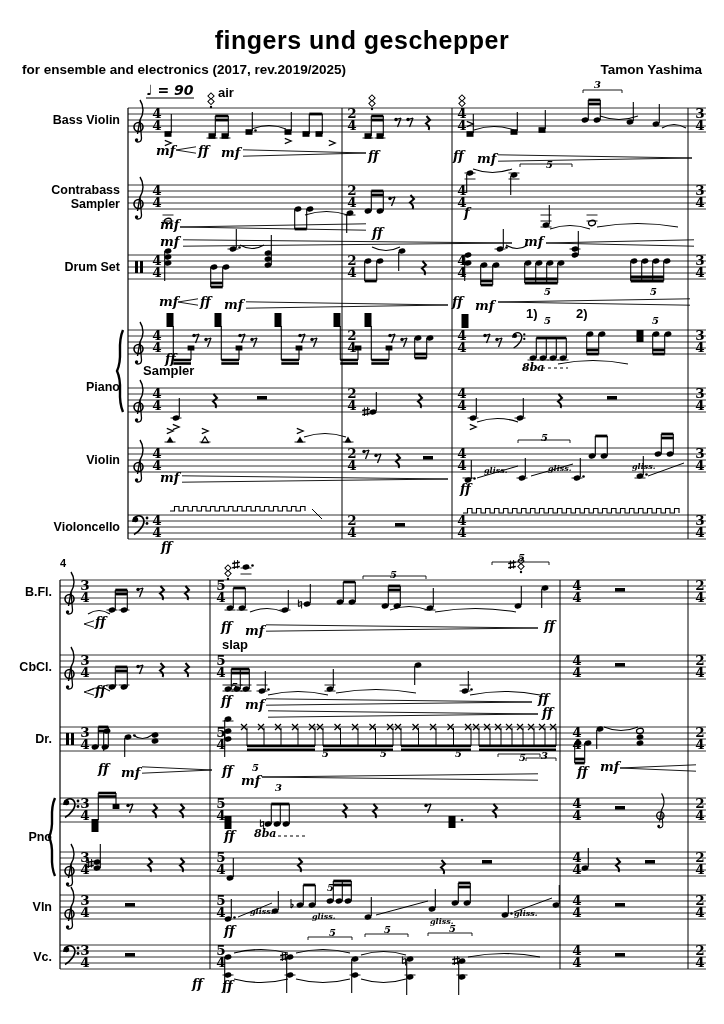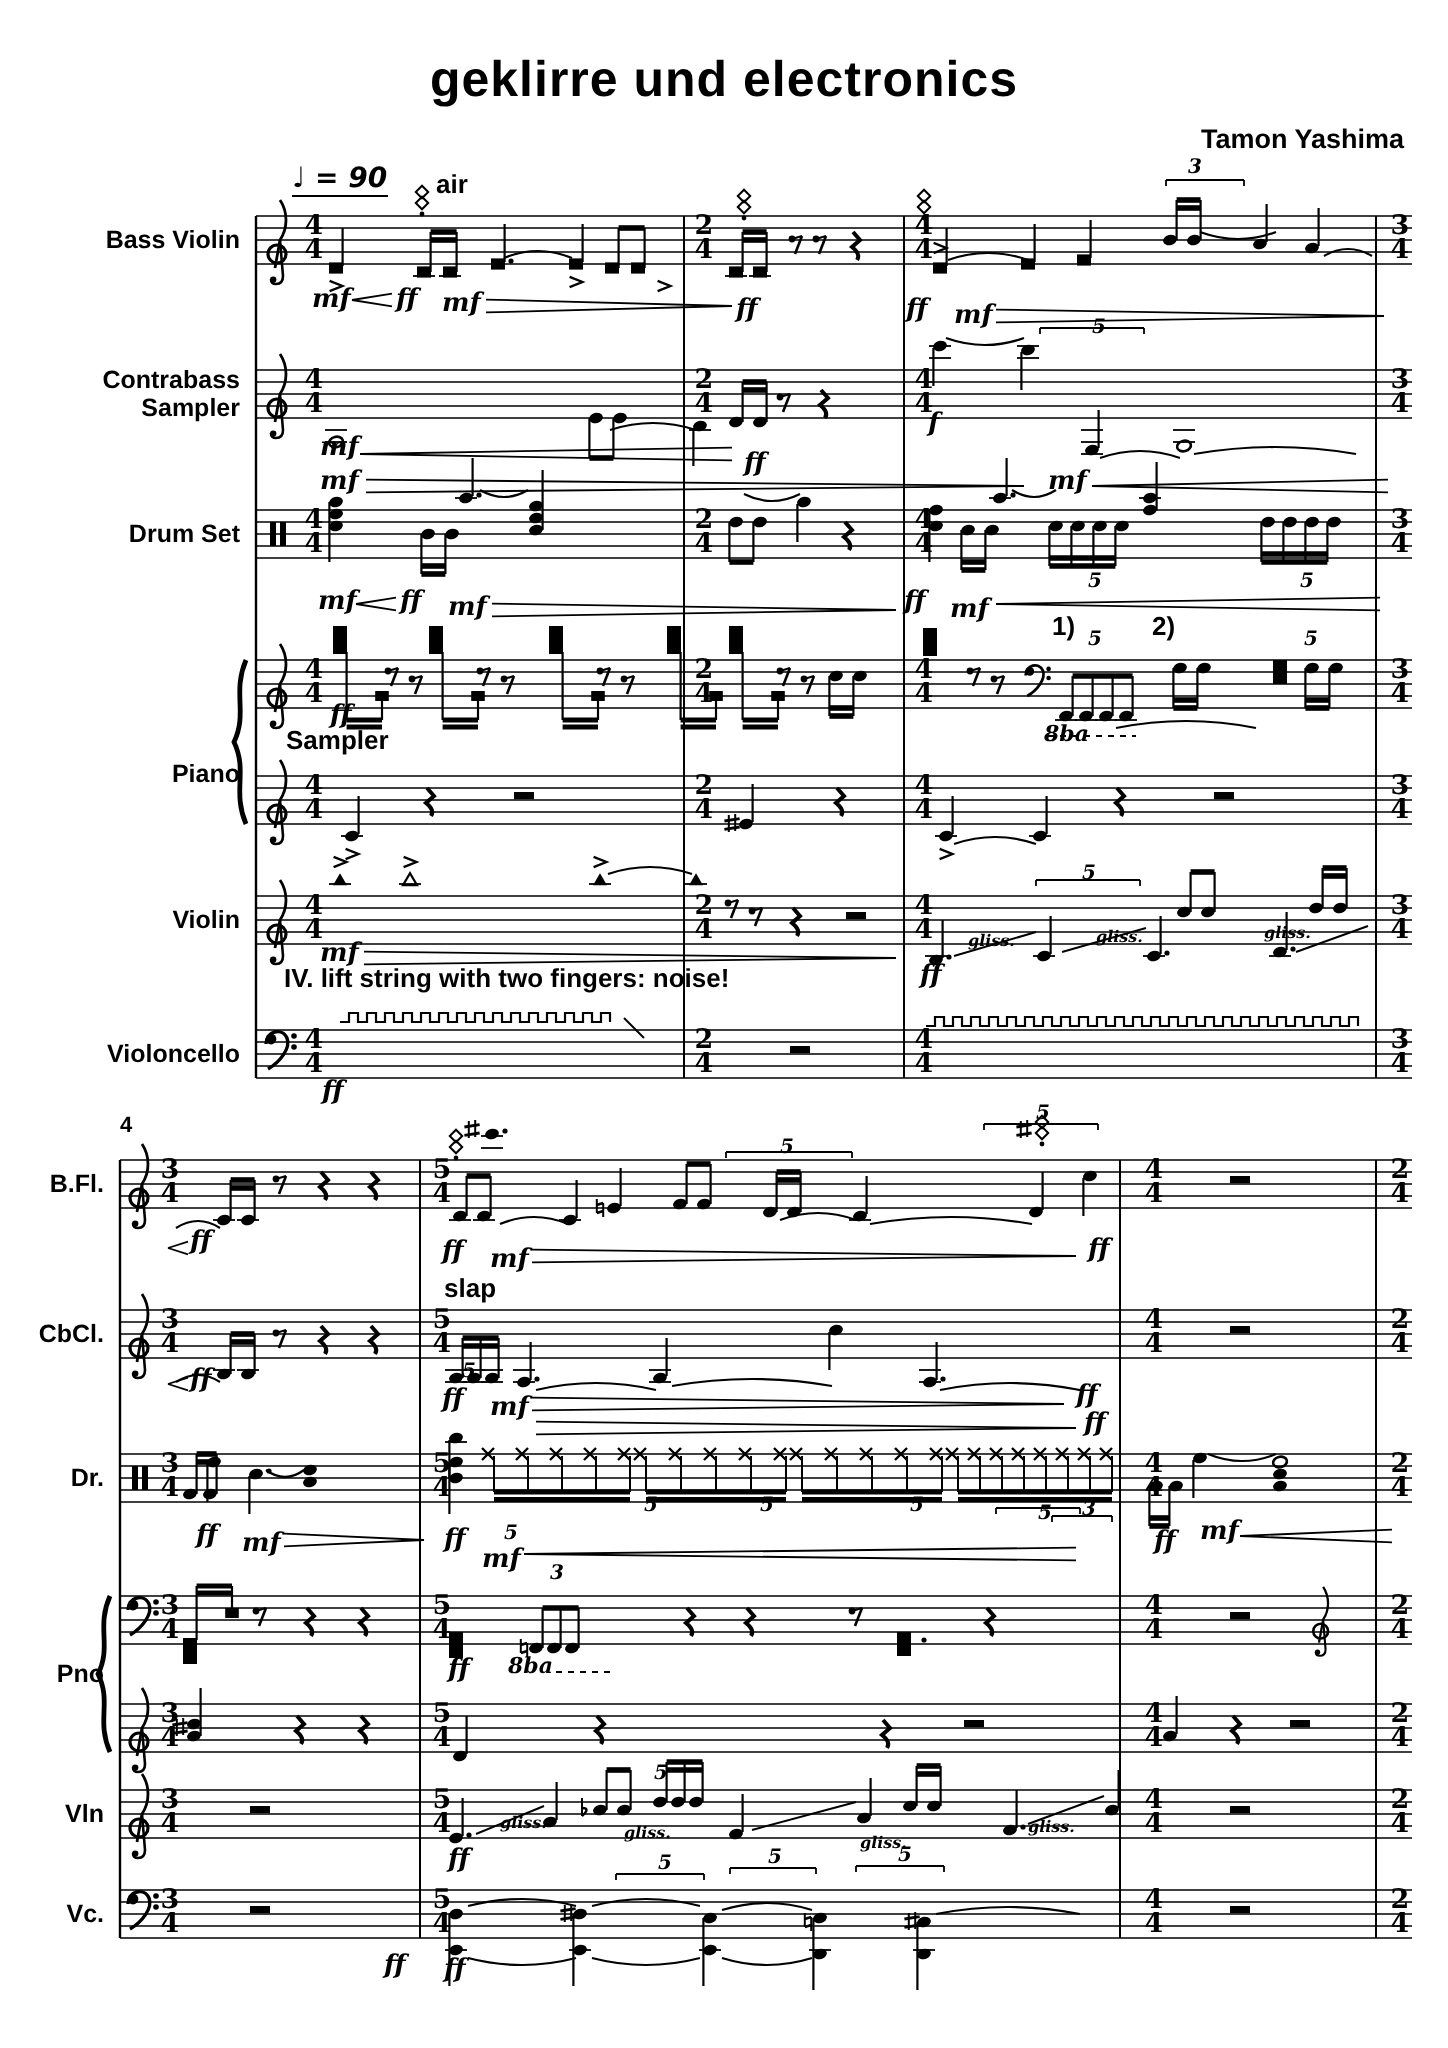--- a/index.html
+++ b/index.html
@@ -21,21 +21,22 @@
   .ov-oct{font:italic 700 11px "DejaVu Serif",serif;}
   .inst{position:absolute;transform:translateY(-50%);text-align:right;
         font:600 12.5px "Liberation Sans",sans-serif;}
   .ts{position:absolute;transform:translateX(-50%);text-align:center;
       font:700 13.5px "DejaVu Serif",serif;line-height:12px;}
 </style>
 </head>
 <body>
 
 <div class="page">
-  <div class="title">geklirre und electronics</div>
+  <div class="title">fingers und geschepper</div>
+  <div class="subtitle">for ensemble and electronics (2017, rev.2019/2025)</div>
   <div class="composer">Tamon Yashima</div>
   <svg class="score" width="724" height="1024" viewBox="0 0 724 1024">
       <g>
         <line x1="128" y1="108" x2="128" y2="539" stroke="#000" stroke-width="1.2"></line>
         <line x1="342" y1="108" x2="342" y2="539" stroke="#000" stroke-width="1"></line>
         <line x1="452" y1="108" x2="452" y2="539" stroke="#000" stroke-width="1"></line>
         <line x1="688" y1="108" x2="688" y2="539" stroke="#000" stroke-width="1"></line>
         <g>
           <line x1="128" y1="108" x2="706" y2="108" stroke="#000" stroke-width="0.8"></line>
           <line x1="128" y1="114" x2="706" y2="114" stroke="#000" stroke-width="0.8"></line>
@@ -1103,21 +1104,20 @@
     <div class="ov ov-txt" style="left: 576px; top: 313px;">2)</div>
     <div class="ov ov-tup" style="left: 544px; top: 320px;">5</div>
     <div class="ov ov-tup" style="left: 652px; top: 320px;">5</div>
     <div class="ov ov-oct" style="left: 522px; top: 367px;">8ba</div>
     <div class="ov ov-dyn" style="left: 160px; top: 477px;">mf</div>
     <div class="ov ov-dyn" style="left: 460px; top: 488px;">ff</div>
     <div class="ov ov-gliss" style="left: 484px; top: 470px;">gliss.</div>
     <div class="ov ov-gliss" style="left: 548px; top: 468px;">gliss.</div>
     <div class="ov ov-gliss" style="left: 632px; top: 466px;">gliss.</div>
     <div class="ov ov-tup" style="left: 541px; top: 437px;">5</div>
-    <div class="ov ov-txt" style="left: 142px; top: 489px;">IV. lift string with two fingers: noise!</div>
     <div class="ov ov-dyn" style="left: 161px; top: 546px;">ff</div>
     <div class="ov ov-num" style="left: 60px; top: 563px;">4</div>
     <div class="ov ov-dyn" style="left: 95px; top: 621px;">ff</div>
     <div class="ov ov-dyn" style="left: 221px; top: 626px;">ff</div>
     <div class="ov ov-dyn" style="left: 245px; top: 630px;">mf</div>
     <div class="ov ov-dyn" style="left: 544px; top: 625px;">ff</div>
     <div class="ov ov-tup" style="left: 390px; top: 574px;">5</div>
     <div class="ov ov-tup" style="left: 518px; top: 557px;">5</div>
     <div class="ov ov-dyn" style="left: 95px; top: 690px;">ff</div>
     <div class="ov ov-txt" style="left: 222px; top: 644px;">slap</div>

